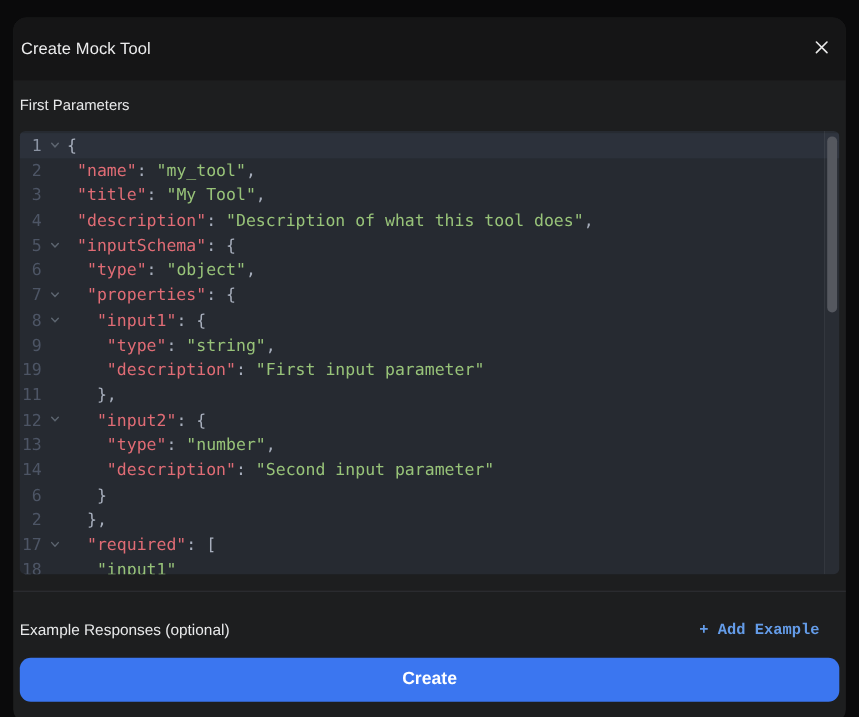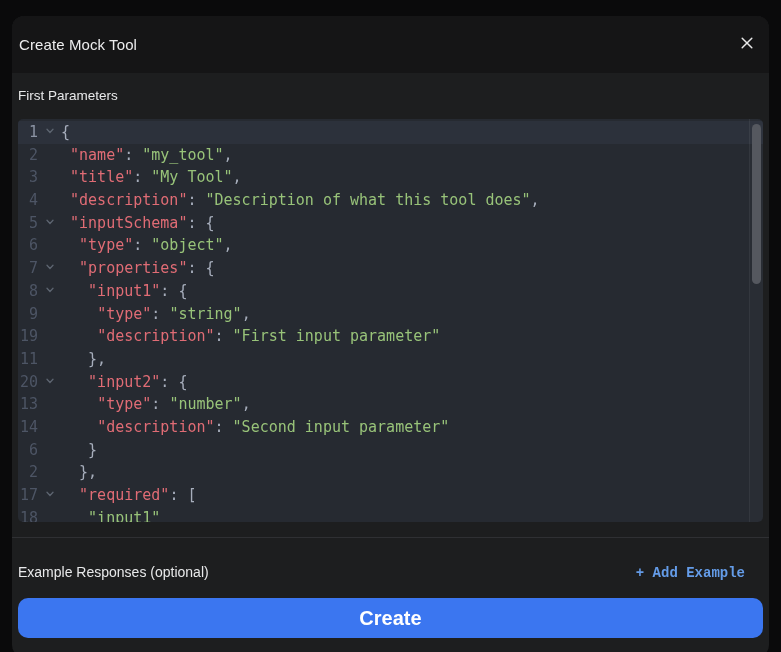--- a/index.html
+++ b/index.html
@@ -87,21 +87,21 @@
     color:#649ce8; font-size:14px; font-weight:700;
     background:none; border:none; cursor:pointer;
     font-family:Liberation Mono, monospace;
   }
   .create-btn {
     display:flex; align-items:center; justify-content:center;
     margin:17px 6px 0 6px;
     height:40px;
     background:#3b76f0;
     border:none; border-radius:10px;
-    color:#ffffff; font-size:20px; font-weight:600;
+    color:#ffffff; font-size:16px; font-weight:600;
     font-family:"Liberation Sans", sans-serif;
     cursor:pointer;
     width:calc(100% - 12px);
   }
 </style>
 </head>
 <body>
 
 <div class="modal">
 
@@ -132,21 +132,21 @@
         <div class="cm-line"><span class="ln">6</span><span class="fold-col"></span><span class="tk-p">  </span><span class="tk-k">"type"</span><span class="tk-p">: </span><span class="tk-s">"object"</span><span class="tk-p">,</span></div>
         <div class="cm-line"><span class="ln">7</span><span class="fold-col"><svg width="10" height="10" viewBox="0 0 10 10">
               <path d="M2 3.3 L5 6.5 L8 3.3" stroke="#5d6570" stroke-width="1.3" fill="none" stroke-linecap="round"></path>
             </svg></span><span class="tk-p">  </span><span class="tk-k">"properties"</span><span class="tk-p">: {</span></div>
         <div class="cm-line"><span class="ln">8</span><span class="fold-col"><svg width="10" height="10" viewBox="0 0 10 10">
               <path d="M2 3.3 L5 6.5 L8 3.3" stroke="#5d6570" stroke-width="1.3" fill="none" stroke-linecap="round"></path>
             </svg></span><span class="tk-p">   </span><span class="tk-k">"input1"</span><span class="tk-p">: {</span></div>
         <div class="cm-line"><span class="ln">9</span><span class="fold-col"></span><span class="tk-p">    </span><span class="tk-k">"type"</span><span class="tk-p">: </span><span class="tk-s">"string"</span><span class="tk-p">,</span></div>
         <div class="cm-line"><span class="ln">19</span><span class="fold-col"></span><span class="tk-p">    </span><span class="tk-k">"description"</span><span class="tk-p">: </span><span class="tk-s">"First input parameter"</span></div>
         <div class="cm-line"><span class="ln">11</span><span class="fold-col"></span><span class="tk-p">   },</span></div>
-        <div class="cm-line"><span class="ln">20</span><span class="fold-col"><svg width="10" height="10" viewBox="0 0 10 10">
+        <div class="cm-line"><span class="ln">12</span><span class="fold-col"><svg width="10" height="10" viewBox="0 0 10 10">
               <path d="M2 3.3 L5 6.5 L8 3.3" stroke="#5d6570" stroke-width="1.3" fill="none" stroke-linecap="round"></path>
             </svg></span><span class="tk-p">   </span><span class="tk-k">"input2"</span><span class="tk-p">: {</span></div>
         <div class="cm-line"><span class="ln">13</span><span class="fold-col"></span><span class="tk-p">    </span><span class="tk-k">"type"</span><span class="tk-p">: </span><span class="tk-s">"number"</span><span class="tk-p">,</span></div>
         <div class="cm-line"><span class="ln">14</span><span class="fold-col"></span><span class="tk-p">    </span><span class="tk-k">"description"</span><span class="tk-p">: </span><span class="tk-s">"Second input parameter"</span></div>
         <div class="cm-line"><span class="ln">6</span><span class="fold-col"></span><span class="tk-p">   }</span></div>
         <div class="cm-line"><span class="ln">2</span><span class="fold-col"></span><span class="tk-p">  },</span></div>
         <div class="cm-line"><span class="ln">17</span><span class="fold-col"><svg width="10" height="10" viewBox="0 0 10 10">
               <path d="M2 3.3 L5 6.5 L8 3.3" stroke="#5d6570" stroke-width="1.3" fill="none" stroke-linecap="round"></path>
             </svg></span><span class="tk-p">  </span><span class="tk-k">"required"</span><span class="tk-p">: [</span></div>
         <div class="cm-line"><span class="ln">18</span><span class="fold-col"></span><span class="tk-p">   </span><span class="tk-s">"input1"</span></div>

